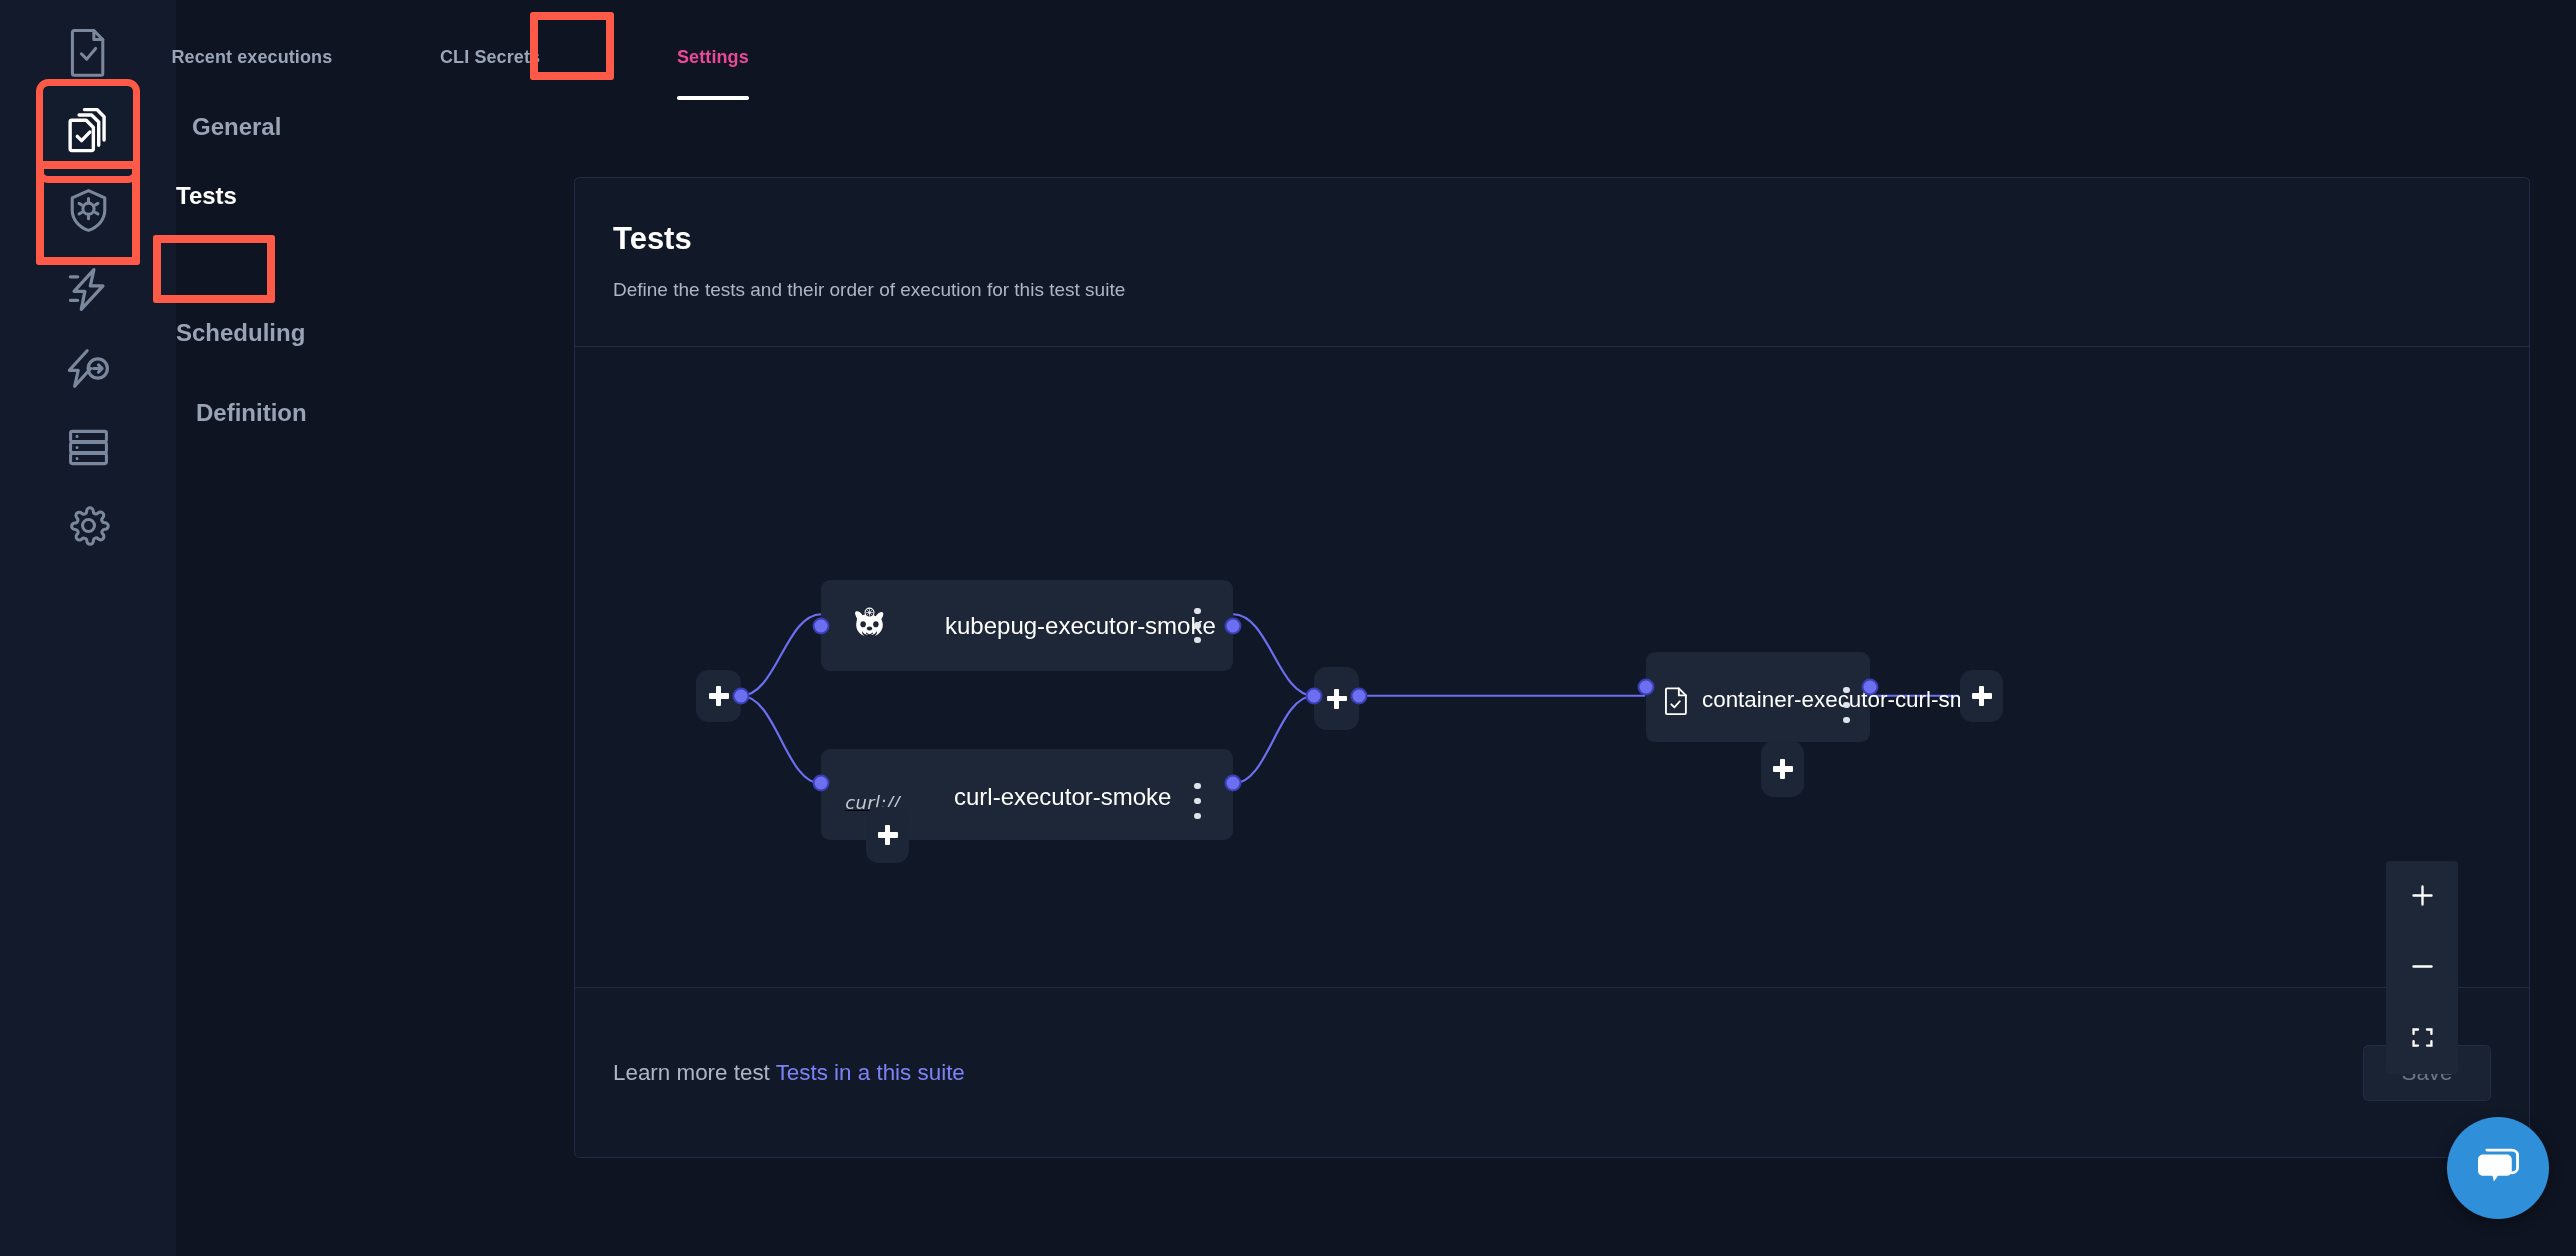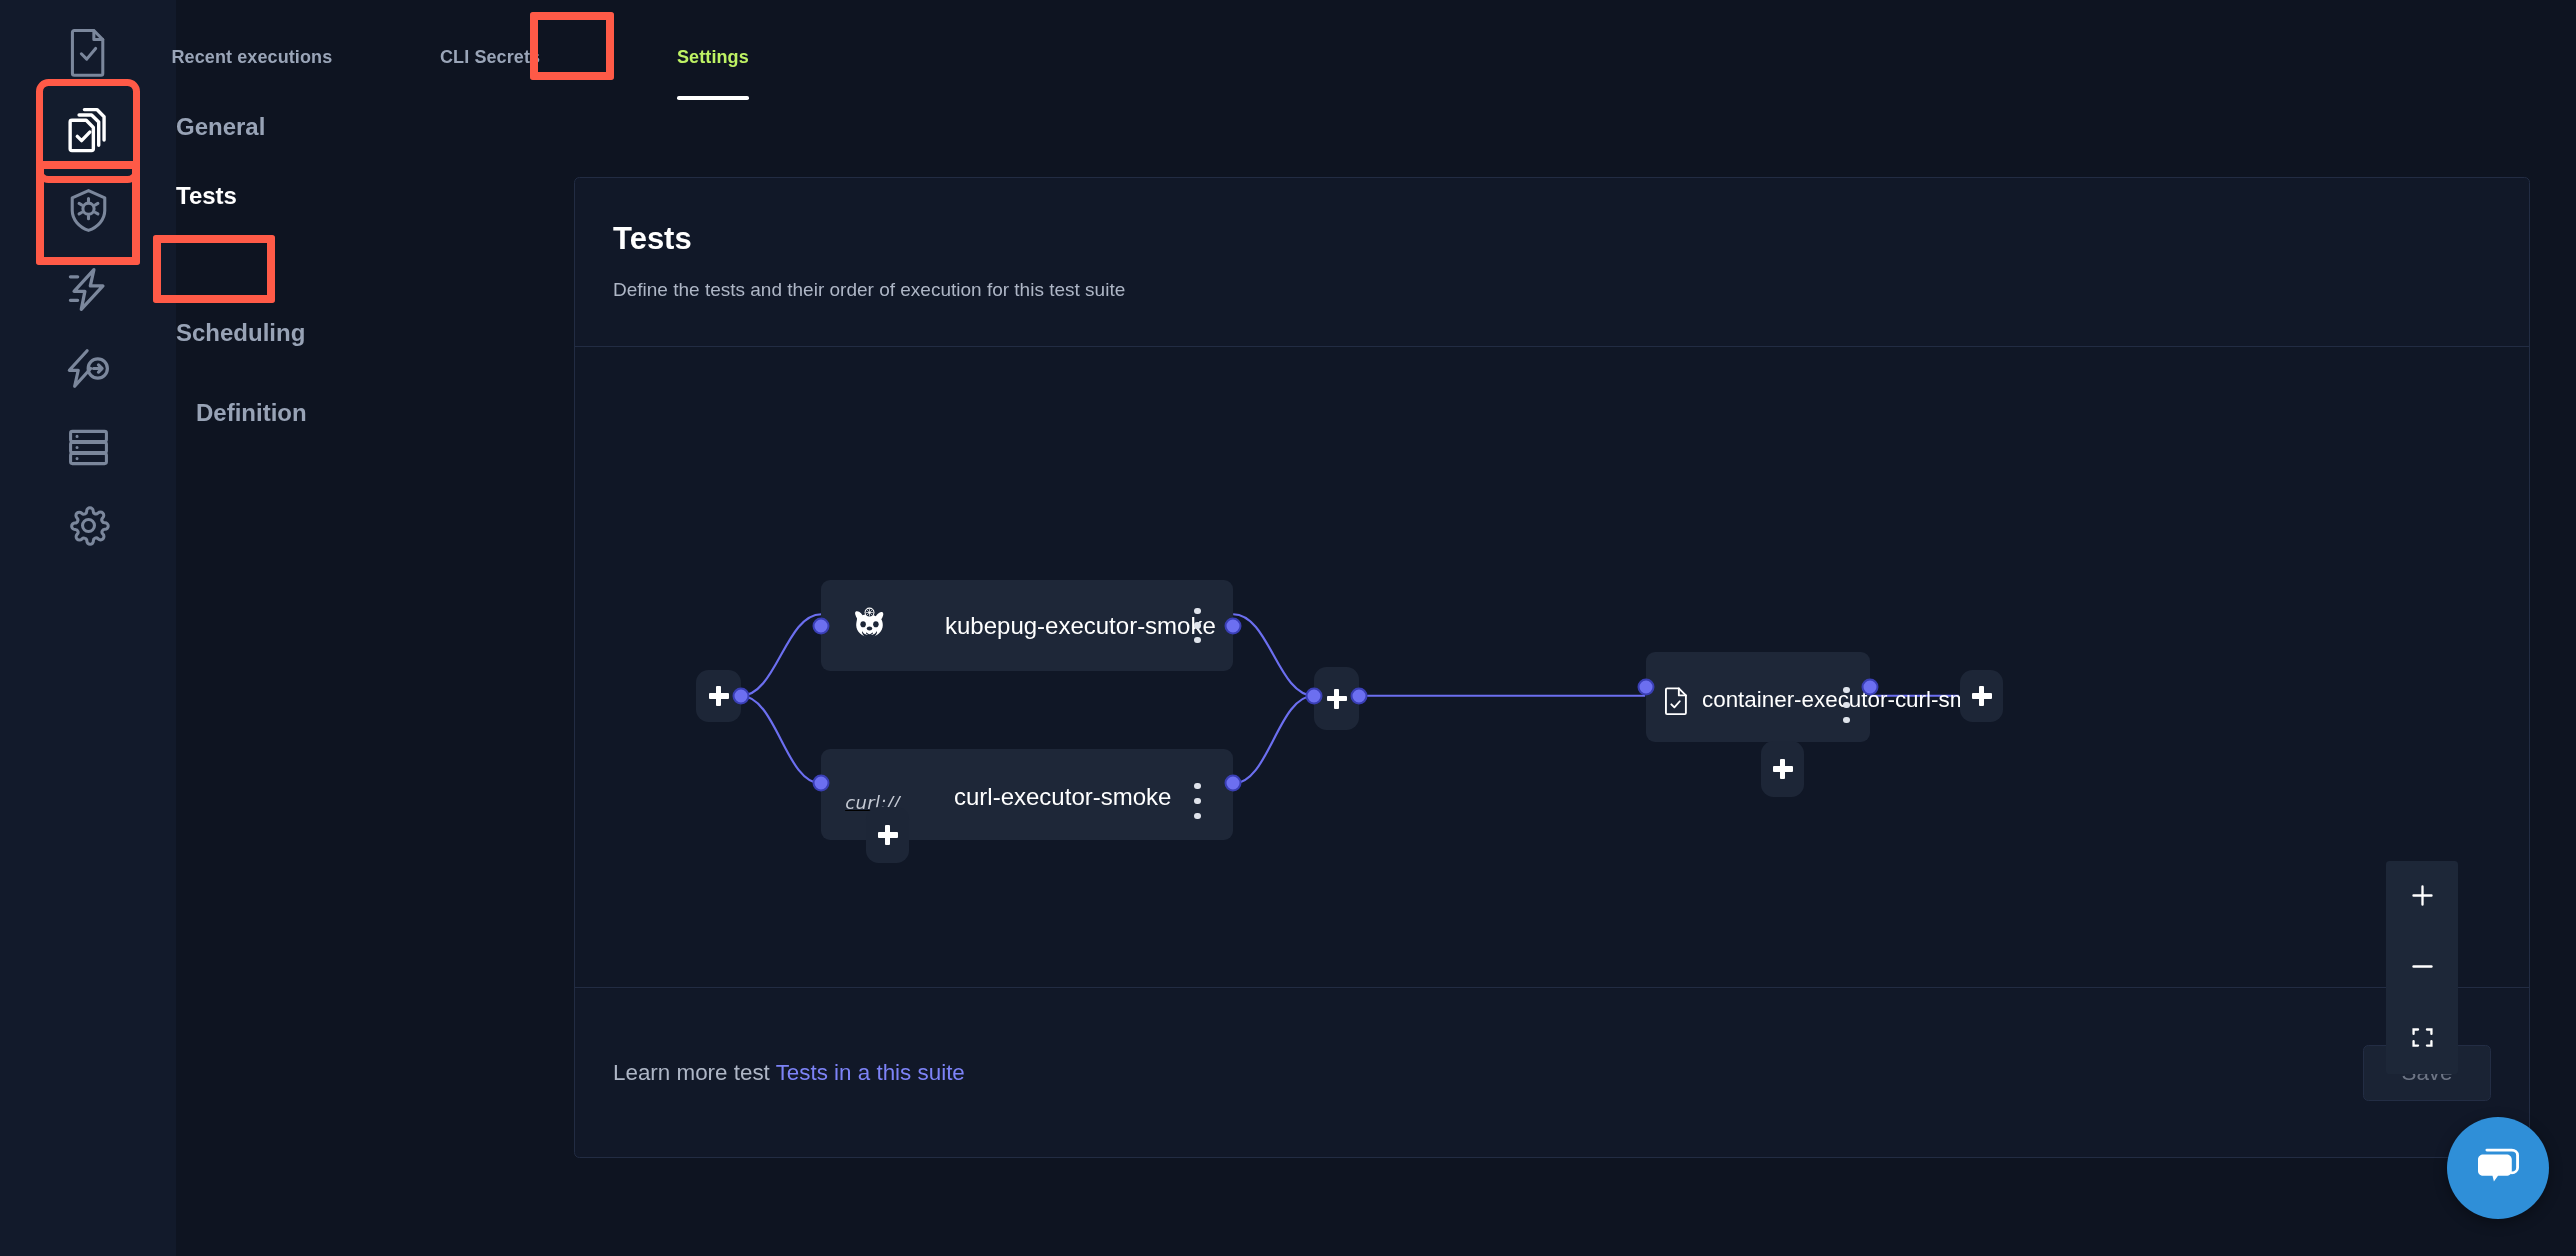--- a/index.html
+++ b/index.html
@@ -34,21 +34,21 @@
 
   
   .tabs {
     position: absolute; left: 176px; top: 0; right: 0; height: 140px;
   }
   .tab {
     position: absolute; top: 47px;
     font-size: 18px; font-weight: 700; color: #9aa5b8;
     letter-spacing: 0.1px; white-space: nowrap;
   }
-  .tab.active { color: #bef264; }
+  .tab.active { color: #ec4899; }
   .tab .tab-underline {
     position: absolute; left: 0; right: 0; bottom: -32px; height: 4.5px;
     background: #ffffff; border-radius: 1.8px;
   }
   .tab-annot {
     position: absolute;
     border: 8px solid #ff5a47;
     border-radius: 2.7px;
     pointer-events: none;
   }
@@ -273,21 +273,21 @@
     </div>
     <div class="tab active" style="left:501px;">
       <span>Settings</span>
       <span class="tab-underline"></span>
     </div>
   </div>
 
   <div class="tab-annot" style="left:530px; top:11.7px; width:84px; height:68px;"></div>
 
   <div class="settings-nav">
-    <div class="snav-item" style="top:-38px;">
+    <div class="snav-item" style="top:-38px;margin-left:16px;">
       <span>General</span>
     </div>
     <div class="snav-item active" style="top:30.5px;">
       <span>Tests</span>
     </div>
     <div class="snav-item" style="top:168px;">
       <span>Scheduling</span>
     </div>
     <div class="snav-item" style="top:248px;margin-left:20px;">
       <span>Definition</span>

